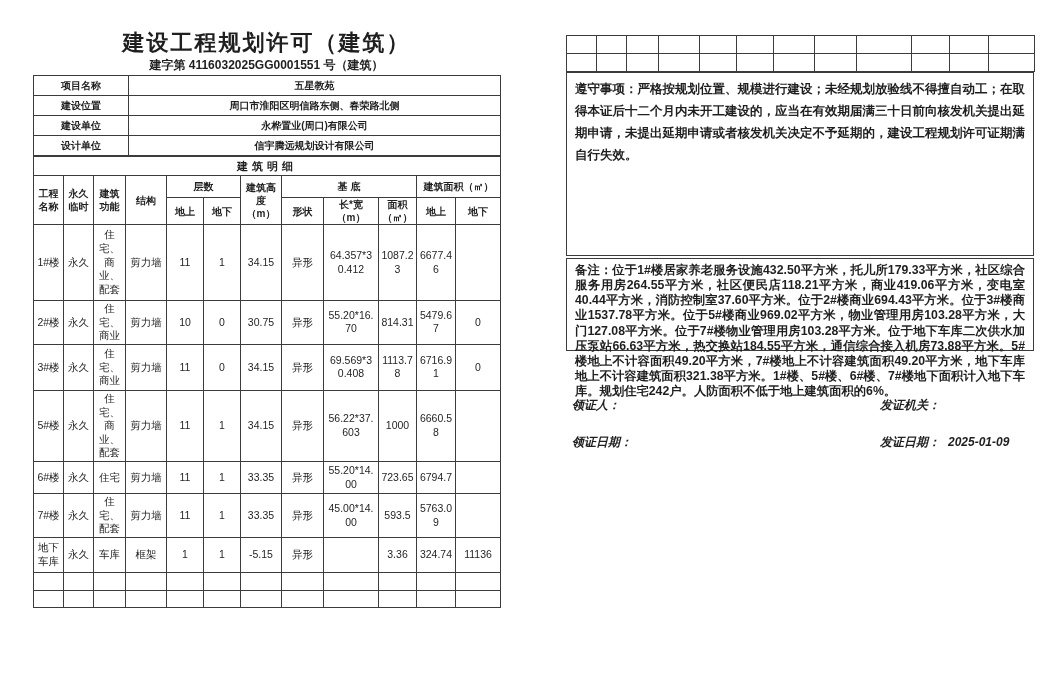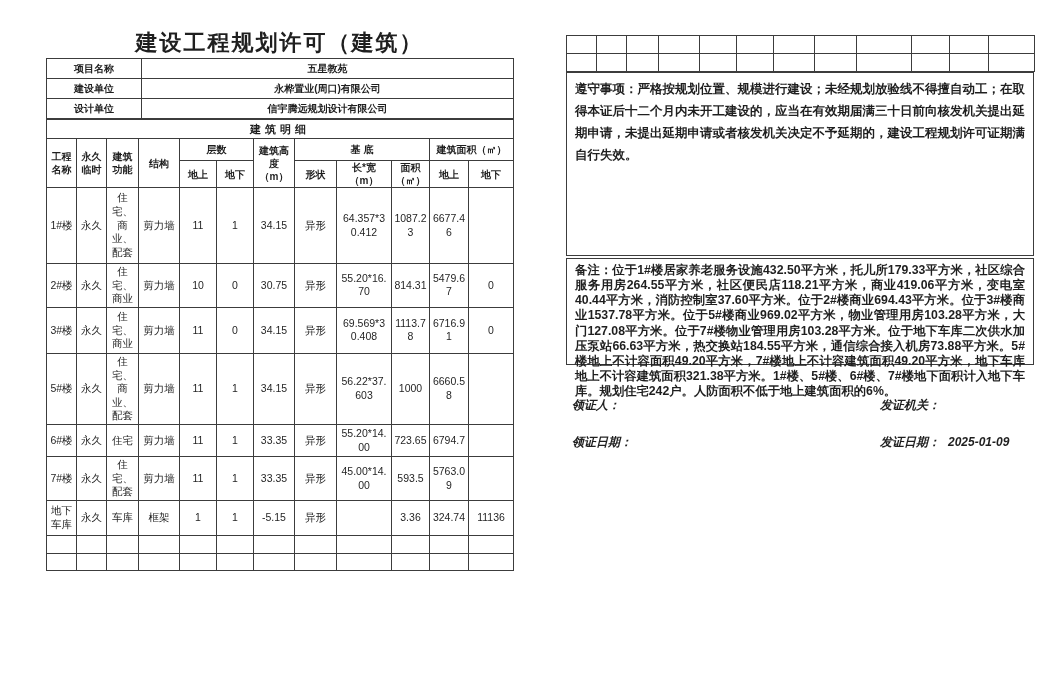--- a/index.html
+++ b/index.html
@@ -6,21 +6,21 @@
   html, body { background: #ffffff; }
   body {
     position: relative;
     width: 1050px;
     height: 693px;
     font-family: "Liberation Sans", "DejaVu Sans", sans-serif;
     color: #1f1f1f;
   }
 
   .page { position: absolute; }
-  #page-left  { left: 46px;  top: 28px; width: 467px; }
+  #page-left  { left: 33px;  top: 28px; width: 467px; }
   #page-right { left: 566px; top: 35px; width: 468px; border-radius: 22px; }
 
   .doc-title {
     text-align: center;
     font-size: 22px;
     font-weight: 700;
     letter-spacing: 2px;
     line-height: 30px;
   }
   .permit-no {
@@ -67,21 +67,21 @@
     height: 184px;
     padding: 5px 8px 0 8px;
     font-size: 12.5px;
     font-weight: 600;
     line-height: 1.76;
     text-align: justify;
   }
   .remark-box {
     border: 1.5px solid #3c3c3c;
     margin-top: 2px;
-    height: 107px;
+    height: 93px;
     padding: 4px 8px 0 8px;
     font-size: 12.3px;
     font-weight: 600;
     line-height: 1.23;
     text-align: justify;
   }
 
   .footer-field {
     position: absolute;
     font-size: 12px;
@@ -94,32 +94,37 @@
   #receive-date { left: 6px;   top: 399px; }
   #issue-date   { left: 314px; top: 399px; }
   .date-value { margin-left: 8px; font-weight: 600; }
 </style>
 </head>
 <body>
 
 <div class="page" id="page-left">
 
   <div class="doc-title">建设工程规划许可（建筑）</div>
+  <div class="permit-no">建字第 4116032025GG0001551 号（建筑）</div>
 
   <table class="info-table">
     <colgroup>
       <col style="width:95px">
         <col style="width:157px">
         <col style="width:94px">
         <col style="width:121px">
     </colgroup>
     <tbody>
         <tr>
           <td>项目名称</td>
           <td colspan="3">五星教苑</td>
+        </tr>
+        <tr>
+          <td>建设位置</td>
+          <td colspan="3">周口市淮阳区明信路东侧、春荣路北侧</td>
         </tr>
         <tr>
           <td>建设单位</td>
           <td colspan="3">永桦置业(周口)有限公司</td>
         </tr>
         <tr>
           <td>设计单位</td>
           <td colspan="3">信宇腾远规划设计有限公司</td>
         </tr>
       </tbody>

